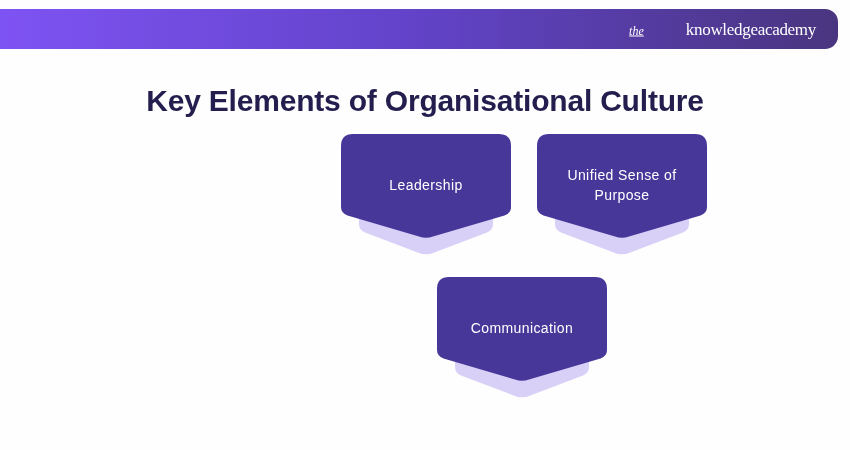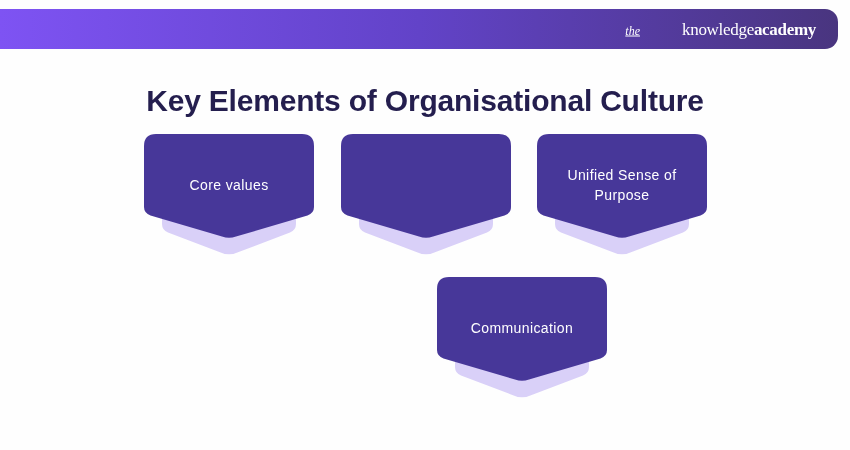--- a/index.html
+++ b/index.html
@@ -38,21 +38,21 @@
     text-decoration: underline;
   }
   .logo .logo-knowledge {
     font-size: 17px;
     font-weight: 400;
     letter-spacing: -0.3px;
     margin-left: 42px;
   }
   .logo .logo-academy {
     font-size: 17px;
-    font-weight: 700;
+    font-weight: 400;
     letter-spacing: -0.3px;
   }
 
   
   .page-title {
     position: absolute;
     top: 64px;
     left: 0;
     width: 100%;
     text-align: center;
@@ -99,33 +99,27 @@
 <body>
 
 <div class="canvas">
 
   <div class="header-bar">
     <div class="logo"><span class="logo-the">the</span><span class="logo-knowledge">knowledge</span><span class="logo-academy">academy</span></div>
   </div>
 
   <h1 class="page-title">Key Elements of Organisational Culture</h1>
 
-  <div class="card card-1">
-    <svg viewBox="0 0 170 122">
-      <path class="card-shape-shadow" transform="translate(0 14)" d="M 28 50 H 142 Q 152 50 152 60 V 76 Q 152 82 146 84.5 L 96 103.5 Q 85 109 74 103.5 L 24 84.5 Q 18 82 18 76 V 60 Q 18 50 28 50 Z"></path>
-      <path class="card-shape-main" d="M 12 0 H 158 Q 170 0 170 12 V 73 Q 170 79 163.5 81.5 L 92 102.5 Q 85 105 78 102.5 L 6.5 81.5 Q 0 79 0 73 V 12 Q 0 0 12 0 Z"></path>
-    </svg>
-    <div class="card-label">Core values</div>
-  </div>
 
   <div class="card card-2">
     <svg viewBox="0 0 170 122">
       <path class="card-shape-shadow" transform="translate(0 14)" d="M 28 50 H 142 Q 152 50 152 60 V 76 Q 152 82 146 84.5 L 96 103.5 Q 85 109 74 103.5 L 24 84.5 Q 18 82 18 76 V 60 Q 18 50 28 50 Z"></path>
       <path class="card-shape-main" d="M 12 0 H 158 Q 170 0 170 12 V 73 Q 170 79 163.5 81.5 L 92 102.5 Q 85 105 78 102.5 L 6.5 81.5 Q 0 79 0 73 V 12 Q 0 0 12 0 Z"></path>
     </svg>
+    <div class="card-label">Leadership</div>
   </div>
 
   <div class="card card-3">
     <svg viewBox="0 0 170 122">
       <path class="card-shape-shadow" transform="translate(0 14)" d="M 28 50 H 142 Q 152 50 152 60 V 76 Q 152 82 146 84.5 L 96 103.5 Q 85 109 74 103.5 L 24 84.5 Q 18 82 18 76 V 60 Q 18 50 28 50 Z"></path>
       <path class="card-shape-main" d="M 12 0 H 158 Q 170 0 170 12 V 73 Q 170 79 163.5 81.5 L 92 102.5 Q 85 105 78 102.5 L 6.5 81.5 Q 0 79 0 73 V 12 Q 0 0 12 0 Z"></path>
     </svg>
     <div class="card-label">Unified Sense of
 Purpose</div>
   </div>

